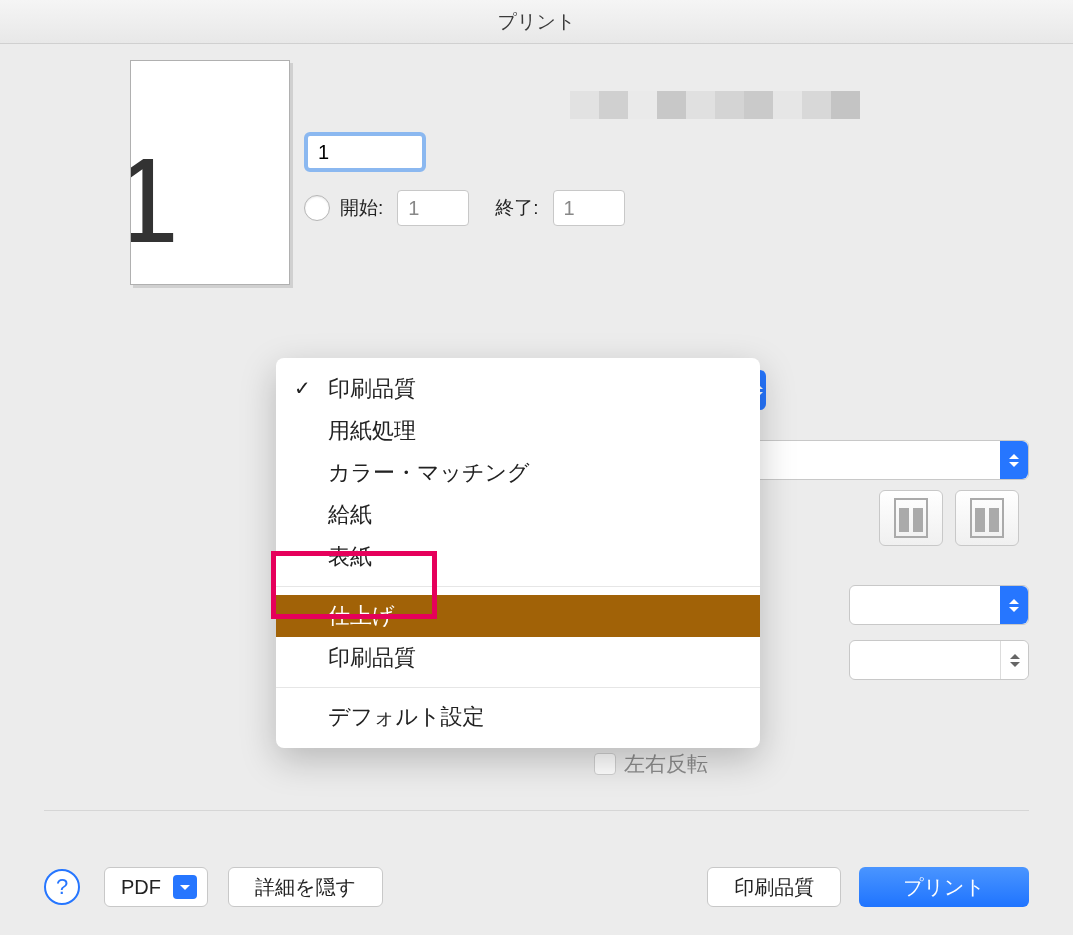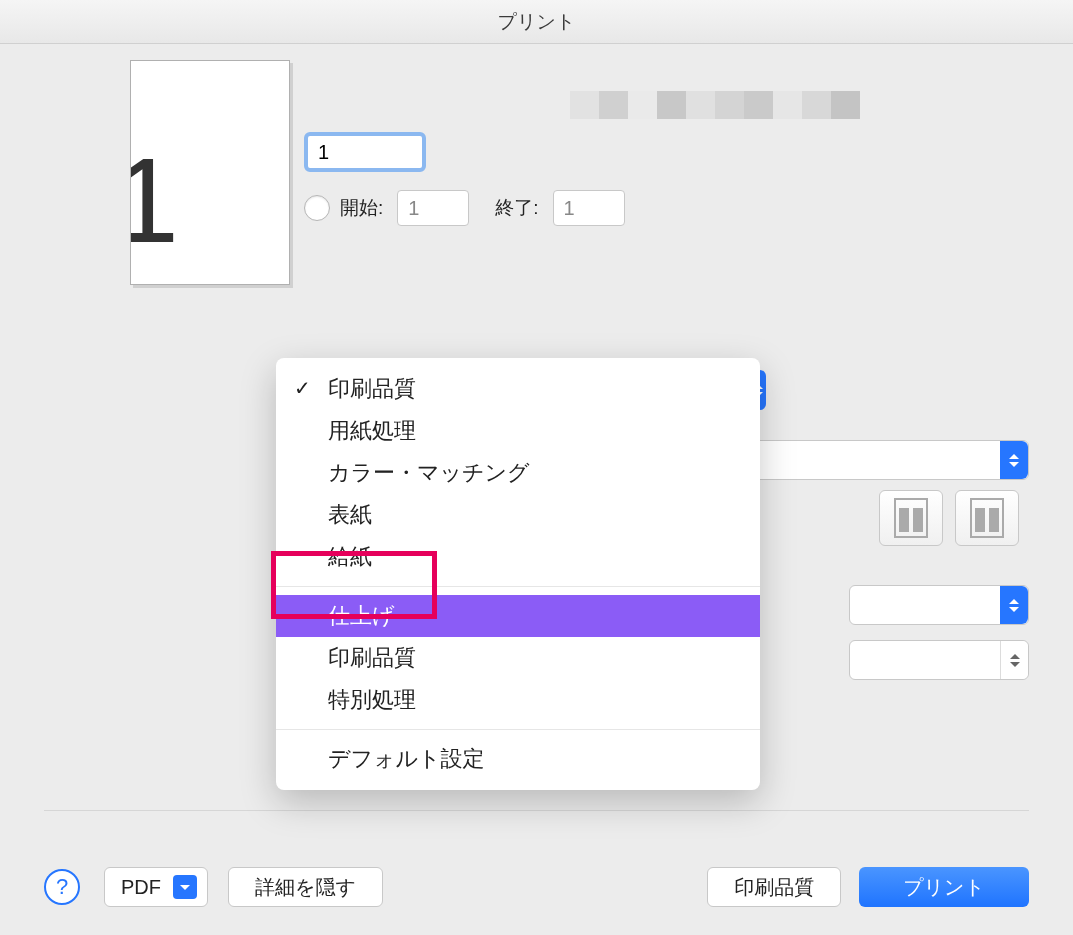--- a/index.html
+++ b/index.html
@@ -175,21 +175,21 @@
     padding: 10px 0;
     z-index: 50;
   }
   .menu-item {
     padding: 6px 24px 6px 52px;
     font-size: 22px;
     position:relative;
     cursor:default;
   }
   .menu-item.selected {
-    background:#8b5cf6;
+    background:#a16207;
     color:#fff;
   }
   .menu-check {
     position:absolute;
     left: 18px; top:8px;
     font-size:20px;
   }
   .highlight-rect {
     position:absolute;
     top:551px;
@@ -357,26 +357,25 @@
 
 <div class="hr2"></div>
 
 <div class="dropdown">
   <div class="menu-item">
     <span class="menu-check">✓</span>
     <span>印刷品質</span>
   </div>
   <div class="menu-item"><span>用紙処理</span></div>
   <div class="menu-item"><span>カラー・マッチング</span></div>
+  <div class="menu-item"><span>給紙</span></div>
   <div class="menu-item"><span>表紙</span></div>
-  <div class="menu-item"><span>給紙</span></div>
   <div class="menu-sep"></div>
   <div class="menu-item selected"><span>仕上げ</span></div>
   <div class="menu-item"><span>印刷品質</span></div>
-  <div class="menu-item"><span>特別処理</span></div>
   <div class="menu-sep"></div>
   <div class="menu-item"><span>デフォルト設定</span></div>
 </div>
 
 <div class="highlight-rect"></div>
 
 <div class="footer">
   <div class="help-btn">
     <span>?</span>
   </div>

